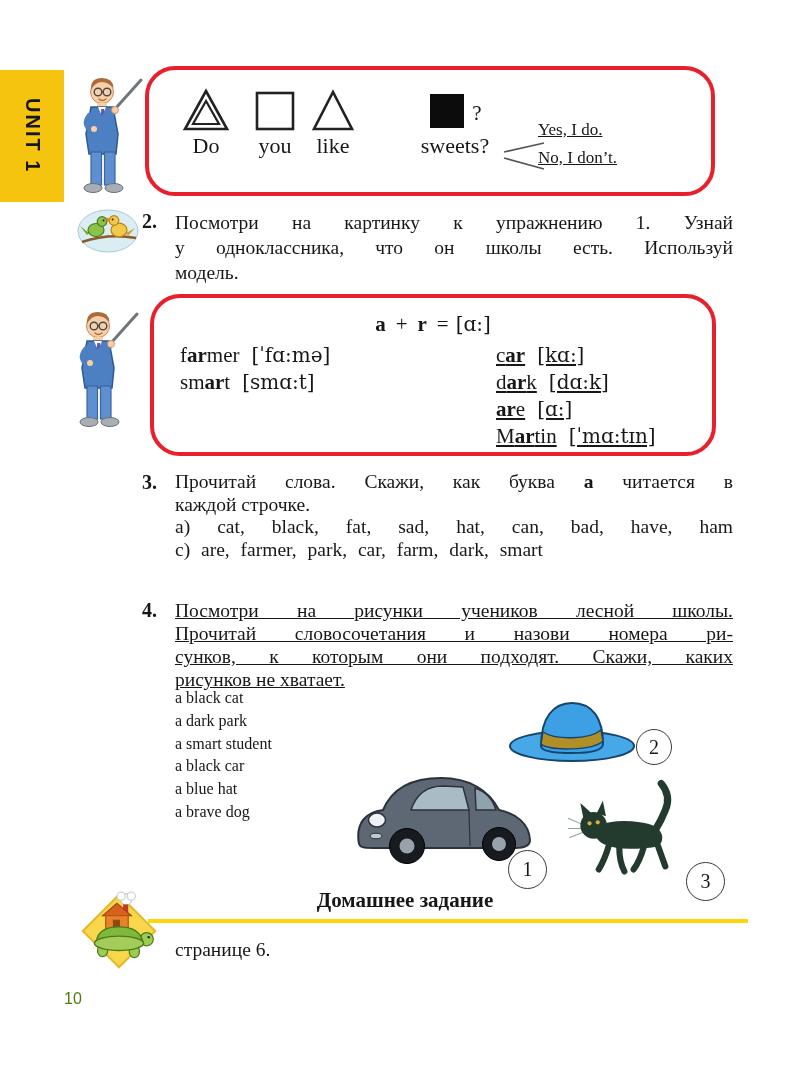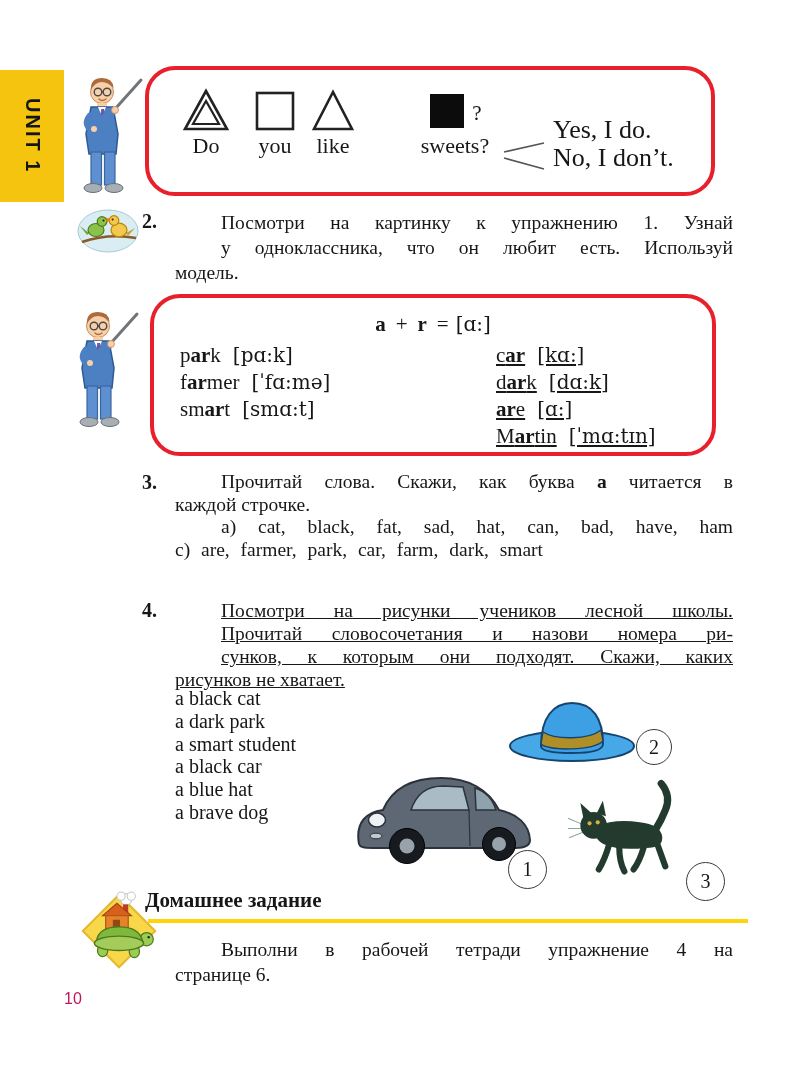--- a/index.html
+++ b/index.html
@@ -20,54 +20,54 @@
 
   .teacher{position:absolute;width:80px;height:125px;}
   .t1{left:66px;top:72px;}
   .t2{left:62px;top:306px;}
 
   
   .m-col{position:absolute;top:16px;text-align:center;}
   .m-shape{height:46px;display:flex;align-items:flex-end;justify-content:center;gap:6px;}
   .m-label{font-size:22px;margin-top:2px;line-height:24px;}
   .m-q{font-size:21px;margin-bottom:6px;}
-  .answers{position:absolute;left:404px;top:46px;font-size:26px;line-height:28px;white-space:nowrap;}
+  .answers{position:absolute;left:389px;top:46px;font-size:17px;line-height:28px;white-space:nowrap;text-decoration:underline;}
   .branch{position:absolute;left:352px;top:68px;}
 
   
   .ex-num{position:absolute;font-weight:bold;font-size:20px;}
   .ex-text{position:absolute;left:175px;width:558px;font-size:19.5px;}
   .lh25 div{line-height:25px;}
   .lh23 div{line-height:23px;}
   .lh225 div{line-height:22.5px;}
-  .jline{text-align:justify;text-align-last:justify;margin-left:46px;}
+  .jline{text-align:justify;text-align-last:justify;}
   .bd{font-weight:bold;}
 
   
   .sound-title{position:absolute;left:0;top:14px;width:100%;text-align:center;font-size:21px;}
   .sound-title span{margin:0 5px;}
   .wcol{position:absolute;top:44px;font-size:21px;line-height:27px;white-space:nowrap;}
   .wcol.left{left:26px;}
   .wcol.right{left:342px;text-decoration:underline;}
   .ar{font-weight:bold;}
   .ipa{margin-left:12px;font-family:"DejaVu Serif",serif;font-size:20px;}
 
   
-  .phrases{position:absolute;left:175px;top:687px;font-size:20px;line-height:22.8px;}
+  .phrases{position:absolute;left:175px;top:687px;font-size:16px;line-height:22.8px;}
   .pic{position:absolute;}
   .circle{position:absolute;width:34px;height:34px;border:1.6px solid #3a3a3a;border-radius:50%;
           background:#fff;display:flex;align-items:center;justify-content:center;font-size:20px;}
 
   
-  .hw-title{position:absolute;left:145px;top:888px;width:520px;text-align:left;
+  .hw-title{position:absolute;left:145px;top:888px;width:520px;text-align:center;
             font-weight:bold;font-size:21px;}
   .hw-rule{position:absolute;left:148px;top:919px;width:600px;height:4px;background:#FFD40A;}
   .hw-icon{position:absolute;left:76px;top:888px;}
   .pagenum{position:absolute;left:64px;top:990px;font-family:"Liberation Sans",sans-serif;
-           font-size:16px;color:#be185d;}
+           font-size:16px;color:#4d7c0f;}
 </style>
 </head>
 <body>
 
 <svg width="0" height="0" style="position:absolute">
   <symbol id="sym-teacher" viewBox="0 0 80 125">
     <line x1="49" y1="37" x2="75" y2="8" stroke="#70757a" stroke-width="3" stroke-linecap="round"></line>
     <circle cx="36" cy="20" r="11.5" fill="#F8CFA6" stroke="#C98B5E" stroke-width="1"></circle>
     <path d="M25,18 Q24,6 36,6 Q47,6 47.5,16 Q42,10 36,10 Q29,10 25,18 Z" fill="#AD6B3B"></path>
     <circle cx="32" cy="20" r="3.8" fill="none" stroke="#45484c" stroke-width="1.4"></circle>
@@ -160,36 +160,35 @@
       <path d="M50,29 L59,24 L52,32 Z" fill="#CBA52E"></path>
       <ellipse cx="43" cy="26" rx="8" ry="6.8" fill="#F2C94C" stroke="#B8860B" stroke-width="1.2"></ellipse>
       <circle cx="38" cy="16.5" r="4.8" fill="#F2C94C" stroke="#B8860B" stroke-width="1.2"></circle>
       <path d="M34,15 L29,13 L34,19 Z" fill="#E67E22"></path>
       <circle cx="36.6" cy="15.5" r="1" fill="#222"></circle>
     </svg>
   </div>
   <div class="ex-num" style="left:142px;top:210px;">2.</div>
   <div class="ex-text lh25" style="top:210px;">
     <div class="jline">Посмотри на картинку к упражнению 1. Узнай</div>
-    <div class="jline">у одноклассника, что он любит есть. Используй</div>
+    <div class="jline">у одноклассника, что он школы есть. Используй</div>
     <div>модель.</div>
   </div>
 
   <div class="teacher t2">
     <svg width="80" height="125" viewBox="0 0 80 125">
         <use href="#sym-teacher"></use>
       </svg>
   </div>
 
   <div class="rbox sound-box">
     <div class="sound-title">
       <span class="bd">a</span><span>+</span><span class="bd">r</span><span>=</span><span class="ipa" style="margin-left:2px;">[ɑ:]</span>
     </div>
     <div class="wcol left">
-      <div><span>p</span><span class="ar">ar</span><span>k</span><span class="ipa">[pɑ:k]</span></div>
       <div><span>f</span><span class="ar">ar</span><span>mer</span><span class="ipa">[ˈfɑ:mə]</span></div>
       <div><span>sm</span><span class="ar">ar</span><span>t</span><span class="ipa">[smɑ:t]</span></div>
     </div>
     <div class="wcol right">
       <div><span>c</span><span class="ar">ar</span><span></span><span class="ipa">[kɑ:]</span></div>
       <div><span>d</span><span class="ar">ar</span><span>k</span><span class="ipa">[dɑ:k]</span></div>
       <div><span></span><span class="ar">ar</span><span>e</span><span class="ipa">[ɑ:]</span></div>
       <div><span>M</span><span class="ar">ar</span><span>tin</span><span class="ipa">[ˈmɑ:tɪn]</span></div>
     </div>
   </div>
@@ -287,19 +286,18 @@
       <ellipse cx="57" cy="62" rx="5" ry="6" fill="#9ACD50" stroke="#4E7A1F" stroke-width="1.2"></ellipse>
       <circle cx="69" cy="50" r="6.5" fill="#9ACD50" stroke="#4E7A1F" stroke-width="1.2"></circle>
       <circle cx="71" cy="48" r="1.2" fill="#222"></circle>
       <path d="M20,52 Q22,38 42,38 Q62,38 65,52 Z" fill="#7FB93C" stroke="#4E7A1F" stroke-width="1.4"></path>
       <ellipse cx="42" cy="54" rx="24" ry="7" fill="#A3CC5A" stroke="#4E7A1F" stroke-width="1.4"></ellipse>
     </svg>
   </div>
   <div class="hw-title">Домашнее задание</div>
   <div class="hw-rule"></div>
   <div class="ex-text" style="top:938px;font-size:19.5px;">
-    <div class="jline" style="line-height:24.5px;">Выполни в рабочей тетради упражнение 4 на</div>
     <div style="line-height:24.5px;">странице 6.</div>
   </div>
 
   <div class="pagenum">10</div>
 
 </div>
 
 </body></html>

